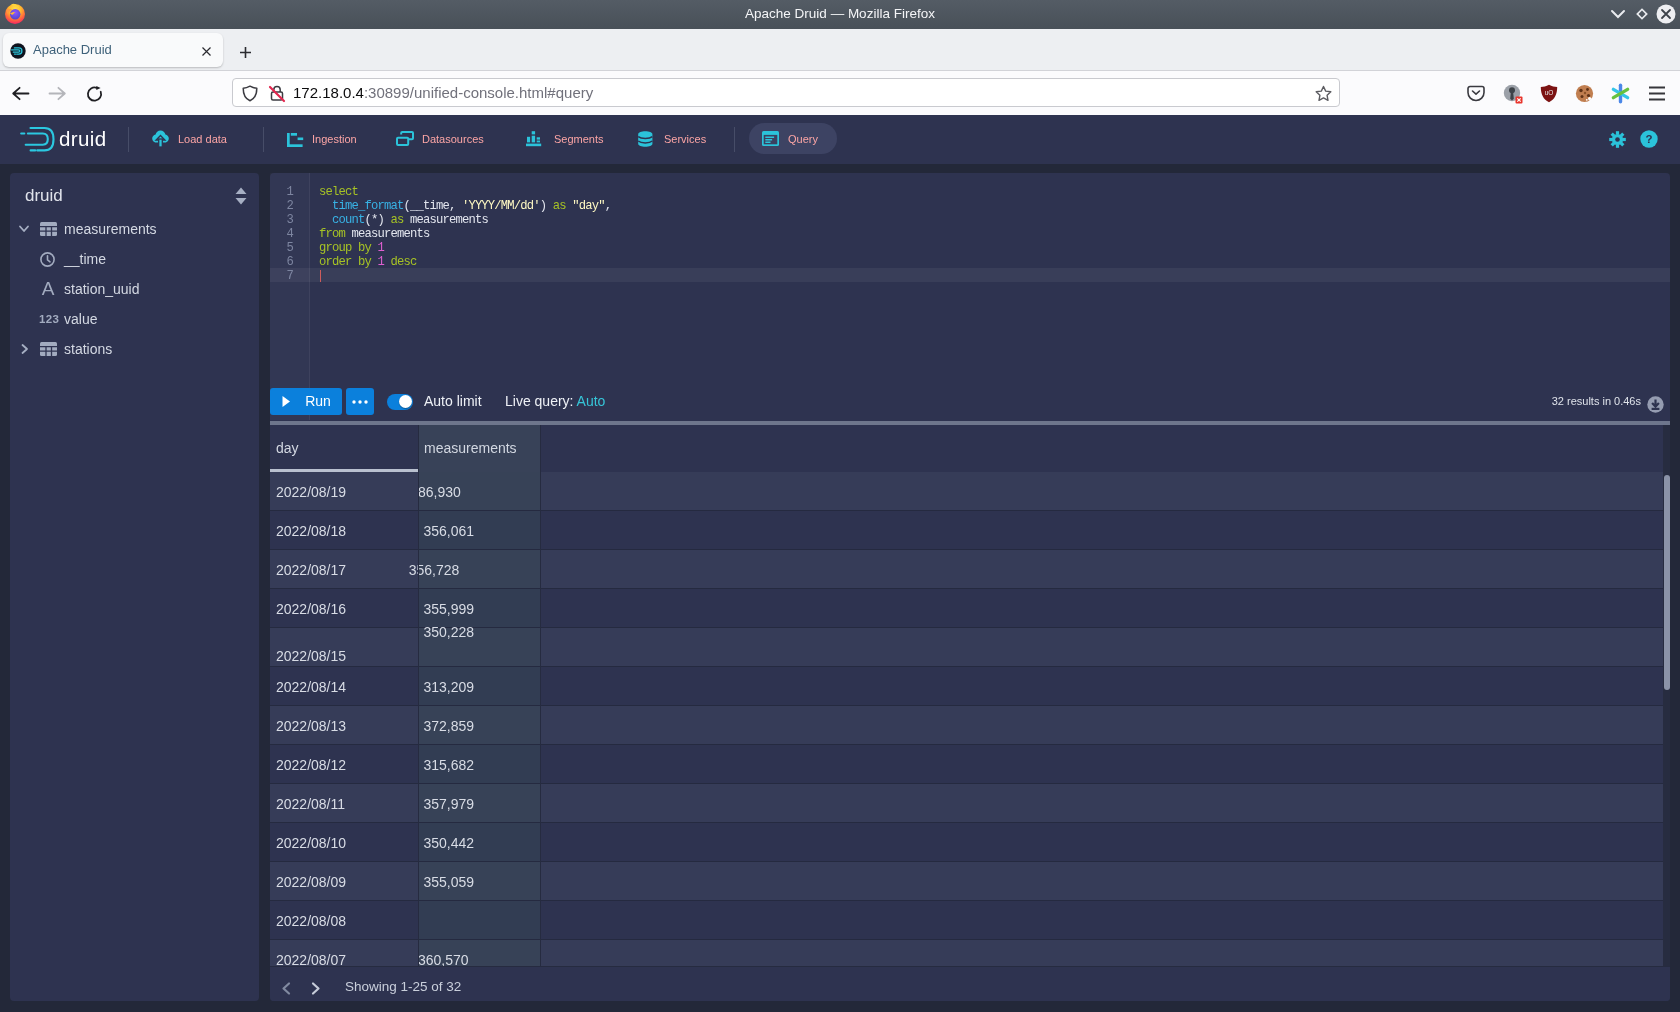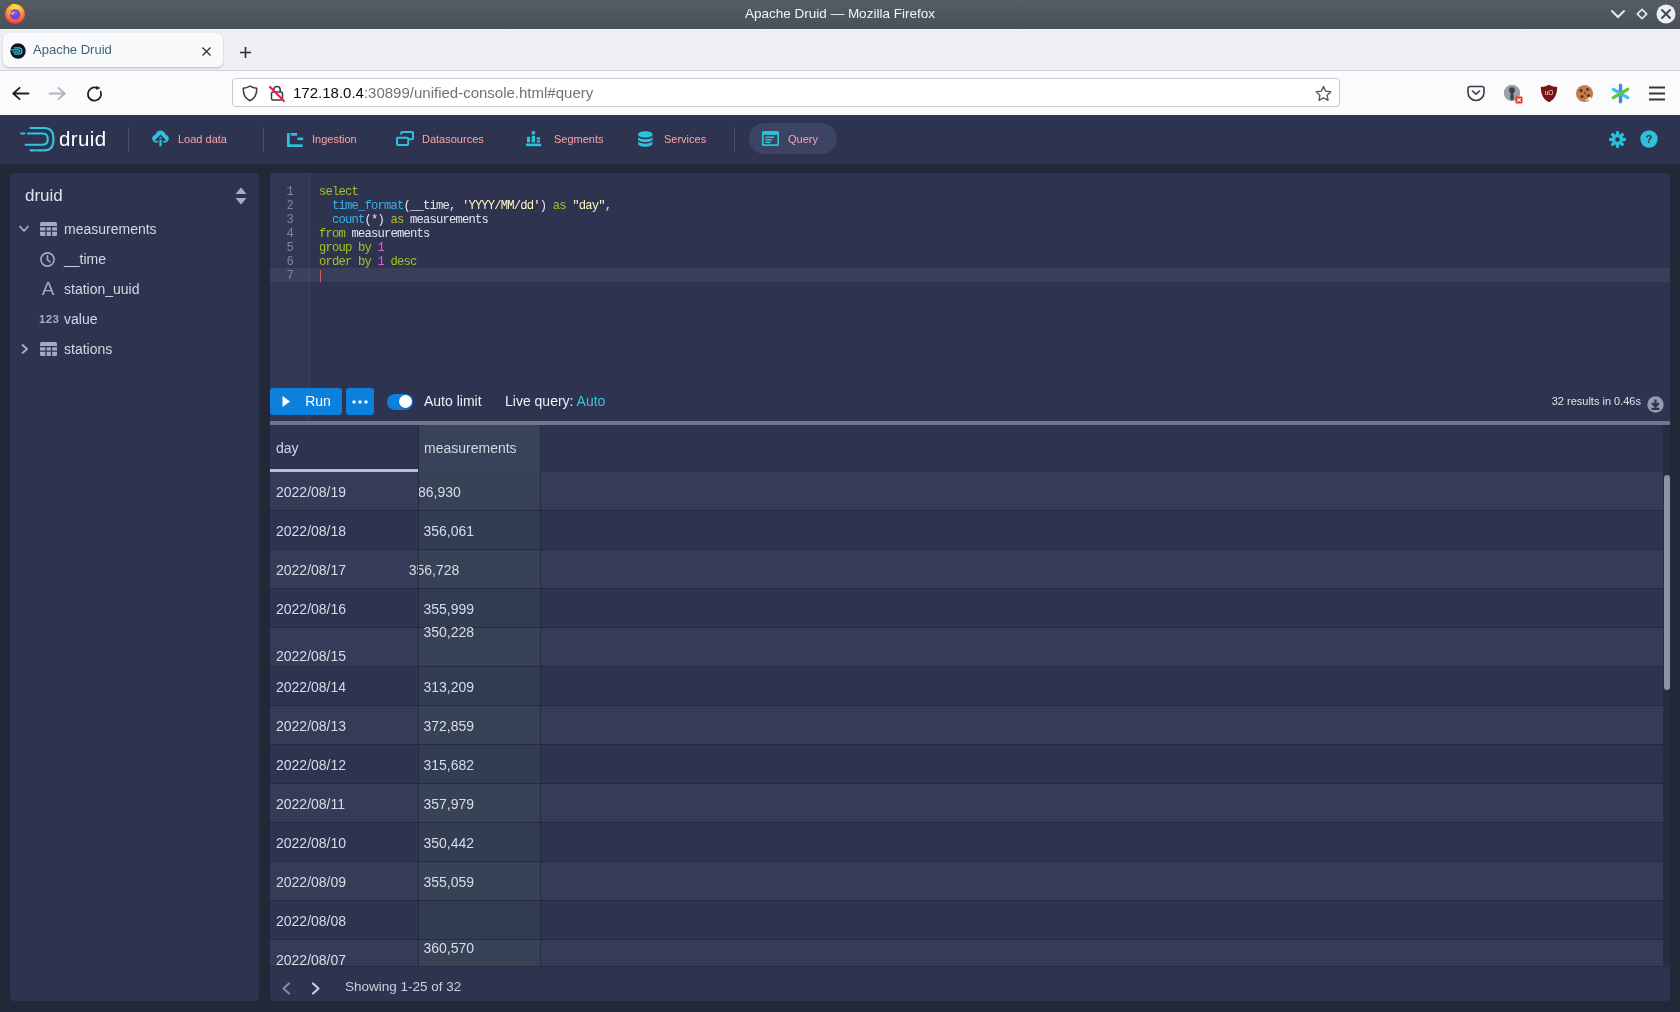--- a/index.html
+++ b/index.html
@@ -332,21 +332,21 @@
 <div class="a" style="left:148px;top:390px;width:122px;height:38px;background:#374257"></div>
 <div class="a cell" style="left:6px;top:390px">2022/08/09</div>
 <div class="a cell" style="left:148px;top:390px;width:122px;padding-right:66px;box-sizing:border-box;text-align:right">355,059</div>
 <div class="a" style="left:0;top:429px;width:1400px;height:39px;background:#2e3350;border-bottom:1px solid #252a40;box-sizing:border-box"></div>
 <div class="a" style="left:148px;top:429px;width:122px;height:38px;background:#323d53"></div>
 <div class="a cell" style="left:6px;top:429px">2022/08/08</div>
 <div class="a cell" style="left:148px;top:453px;width:122px;padding-right:66px;box-sizing:border-box;">357,593</div>
 <div class="a" style="left:0;top:468px;width:1400px;height:39px;background:#363c58;border-bottom:1px solid #252a40;box-sizing:border-box"></div>
 <div class="a" style="left:148px;top:468px;width:122px;height:38px;background:#374257"></div>
 <div class="a cell" style="left:6px;top:468px">2022/08/07</div>
-<div class="a cell" style="left:148px;top:456px;width:122px;padding-right:66px;box-sizing:border-box;text-align:right">360,570</div>
+<div class="a cell" style="left:148px;top:468px;width:122px;padding-right:66px;box-sizing:border-box;text-align:left">360,570</div>
 </div>
 <div class="a" style="left:418px;top:425px;width:1px;height:541px;background:#262b40"></div>
 <div class="a" style="left:540px;top:425px;width:1px;height:541px;background:#262b40"></div>
 <div class="a" style="left:1663px;top:425px;width:7px;height:541px;background:#272c40"></div>
 <div class="a" style="left:1664px;top:475px;width:5.5px;height:215px;background:#8b93a8;border-radius:3px"></div>
 <div class="a" style="left:270px;top:966px;width:1400px;height:35px;background:#2e3350;border-top:1px solid #262b40;border-radius:0 0 4px 4px;box-sizing:border-box"></div>
 <svg class="a" style="left:281px;top:981.5px" width="10" height="13" viewBox="0 0 10 13">
     <path d="M8 1.5 L2.5 6.5 L8 11.5" stroke="#818aa0" stroke-width="2.2" fill="none" stroke-linecap="round" stroke-linejoin="round"></path>
   </svg>
 <svg class="a" style="left:311px;top:981.5px" width="10" height="13" viewBox="0 0 10 13">

